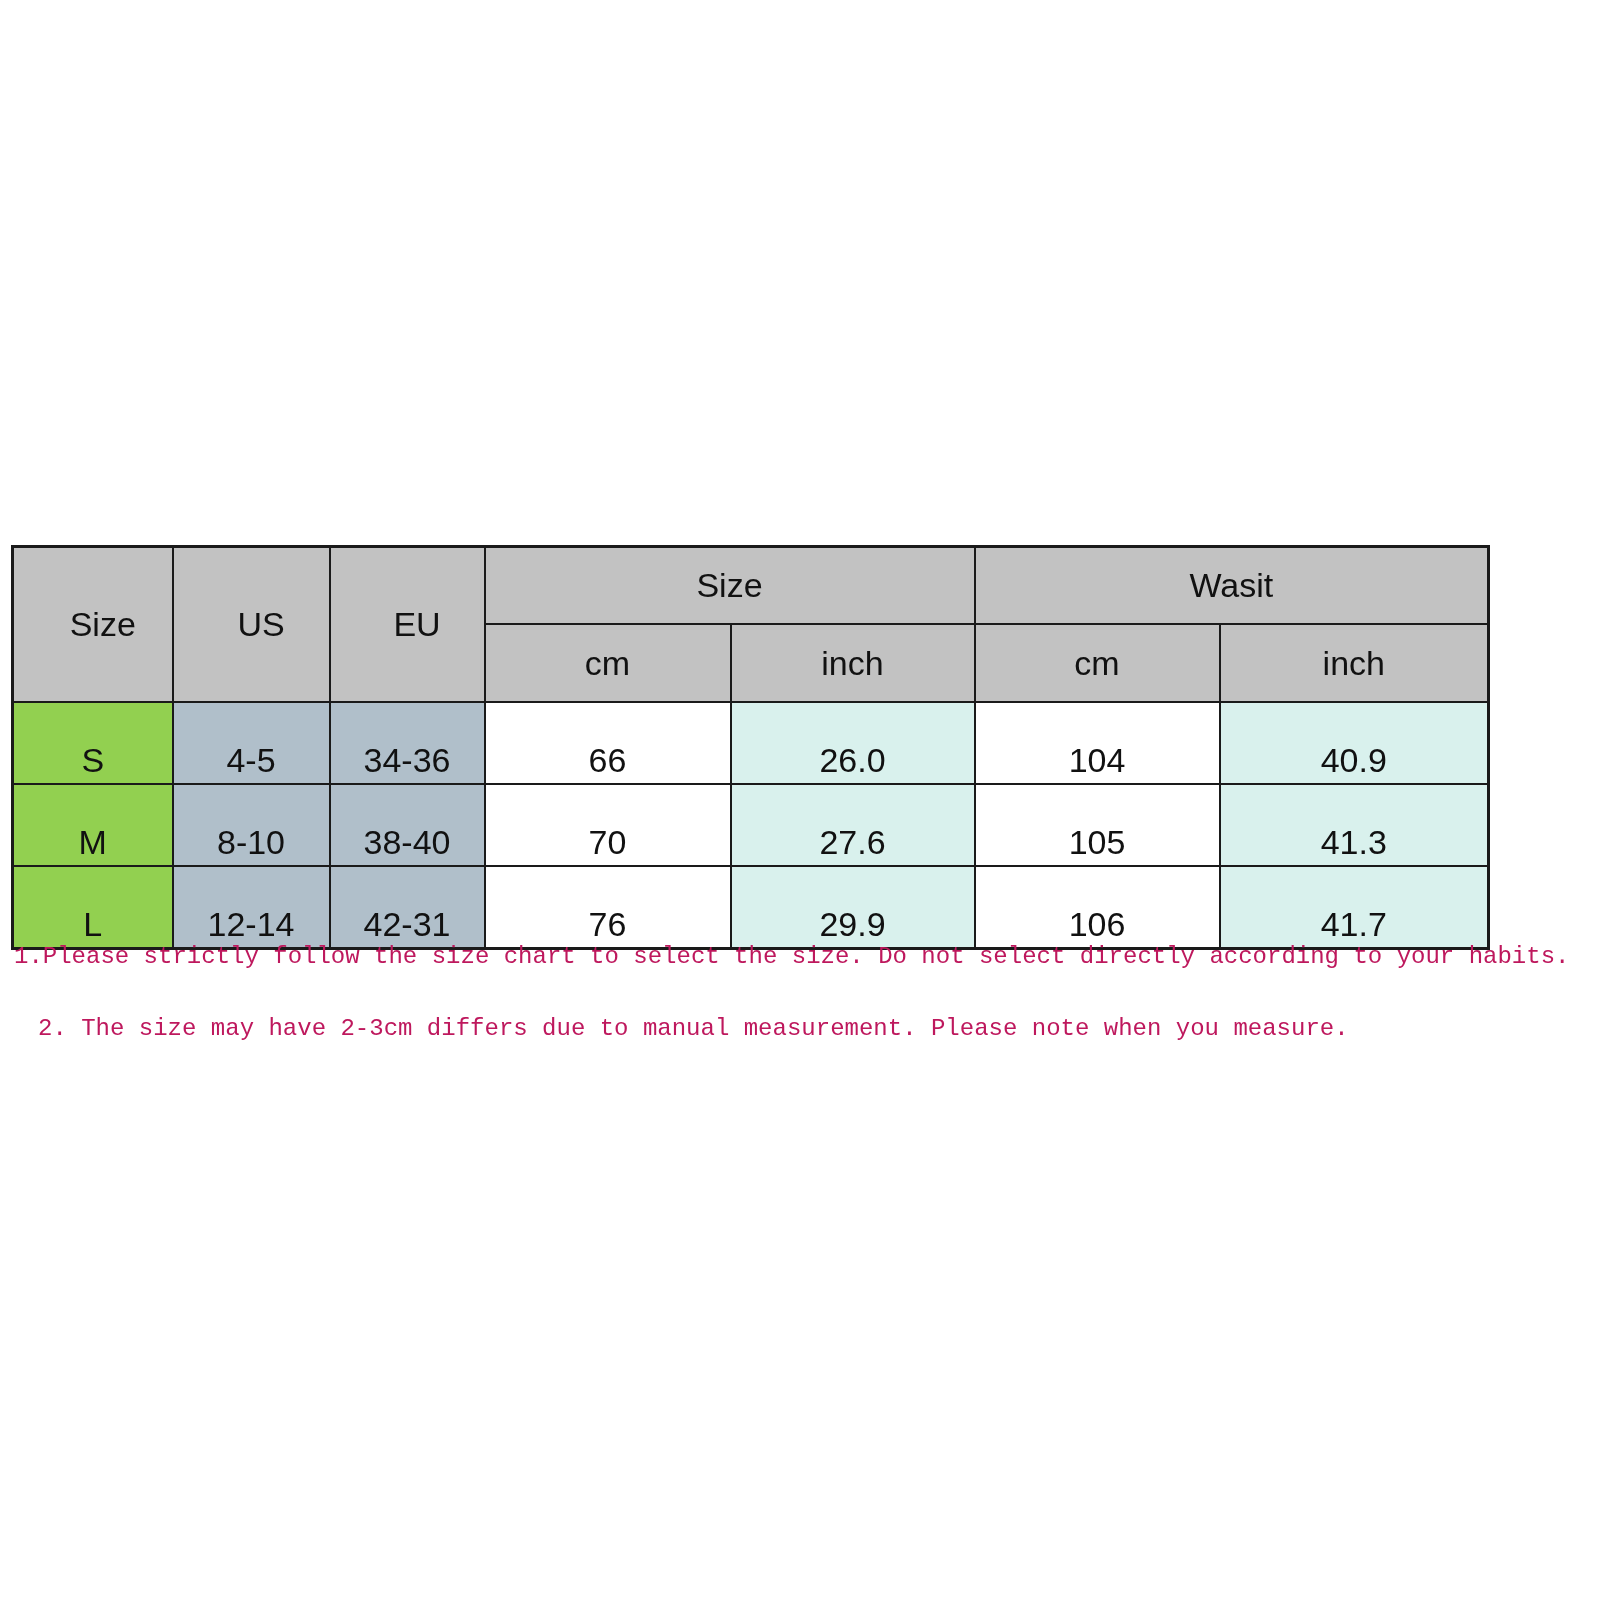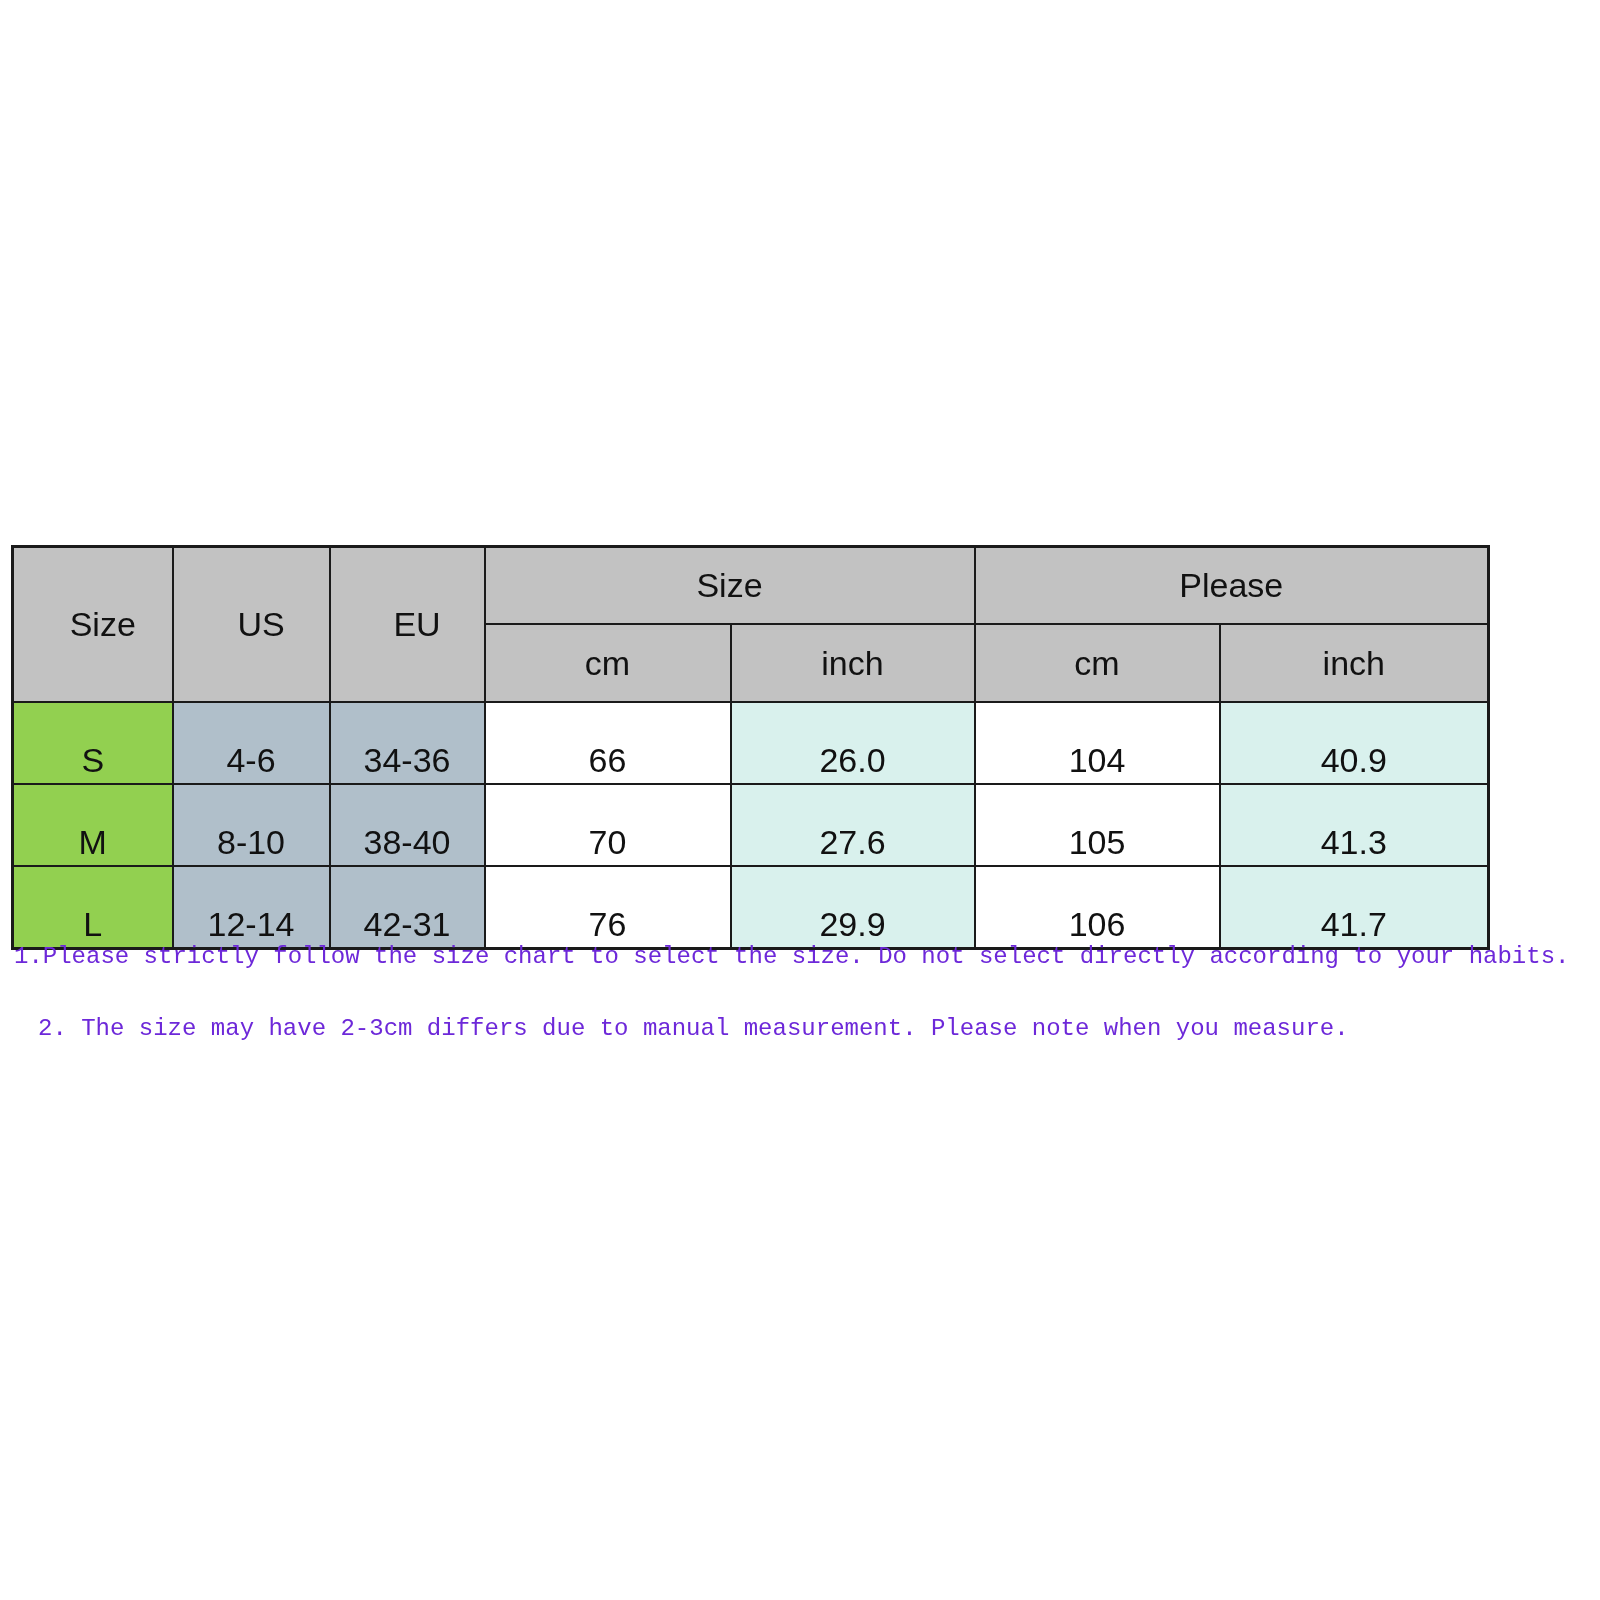--- a/index.html
+++ b/index.html
@@ -47,21 +47,21 @@
   td.size-cell{background:var(--size-col-bg,#92d050);}
   td.useu-cell{background:var(--us-eu-col-bg,#b0bfca);}
   td.cm-cell{background:var(--cm-col-bg,#fff);}
   td.inch-cell{background:var(--inch-col-bg,#d9f1ed);}
   .note{
     position:absolute;left:14px;
     margin:0;
     font-family:"Liberation Mono","DejaVu Sans Mono",monospace;
     font-size:24px;
     line-height:30px;
-    color:#6d28d9;
+    color:#be185d;
     white-space:nowrap;
   }
   .note-1{top:942px;}
   .note-2{top:1014px;margin-left:24px;}
 </style>
 </head>
 <body>
 
 <div class="canvas">
 
@@ -74,31 +74,31 @@
       <col style="width:244px">
       <col style="width:245px">
       <col style="width:269px">
     </colgroup>
     <tbody>
       <tr class="group-row">
         <td rowspan="2" class="corner-cell">Size</td>
         <td rowspan="2" class="corner-cell">US</td>
         <td rowspan="2" class="corner-cell">EU</td>
         <td colspan="2">Size</td>
-        <td colspan="2">Please</td>
+        <td colspan="2">Wasit</td>
       </tr>
       <tr class="sub-row">
         <td>cm</td>
         <td>inch</td>
         <td>cm</td>
         <td>inch</td>
       </tr>
       <tr class="data-row">
         <td class="size-cell">S</td>
-        <td class="useu-cell">4-6</td>
+        <td class="useu-cell">4-5</td>
         <td class="useu-cell">34-36</td>
         <td class="cm-cell">66</td>
         <td class="inch-cell">26.0</td>
         <td class="cm-cell">104</td>
         <td class="inch-cell">40.9</td>
       </tr>
       <tr class="data-row">
         <td class="size-cell">M</td>
         <td class="useu-cell">8-10</td>
         <td class="useu-cell">38-40</td>

